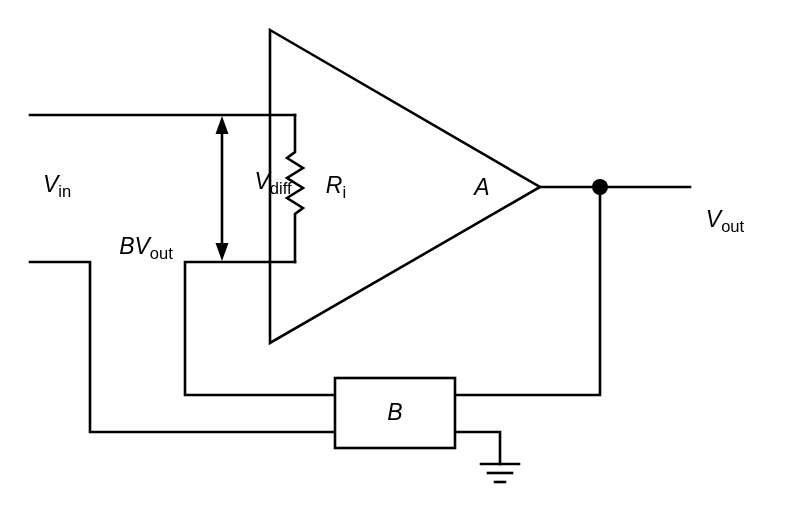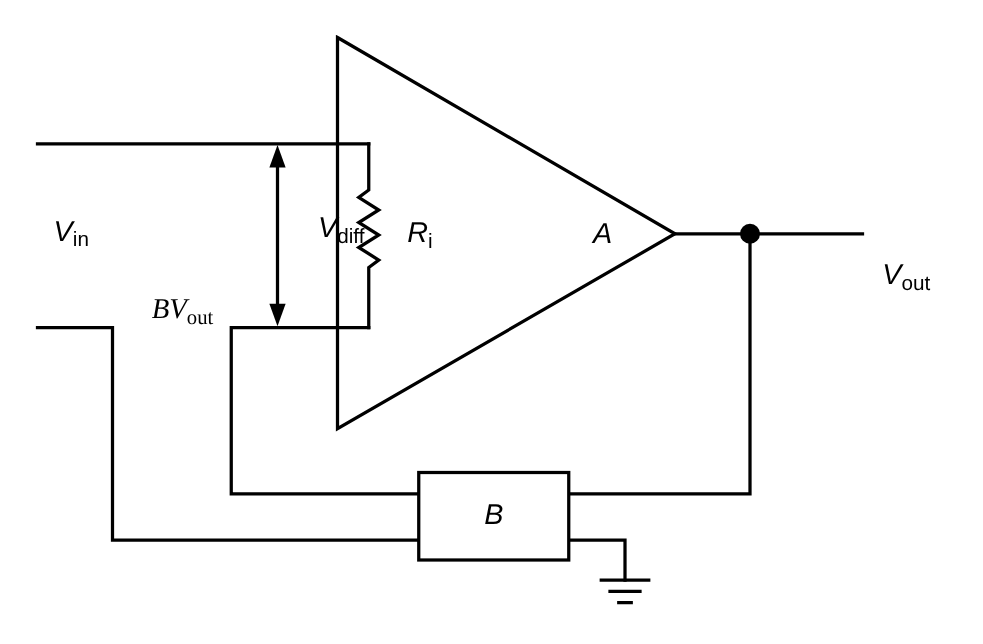--- a/index.html
+++ b/index.html
@@ -86,21 +86,21 @@
   </div>
 
   <div class="label" style="left:273px; top:184px;">
     <span class="var">V</span><sub>diff</sub>
   </div>
 
   <div class="label" style="left:336px; top:188px;">
     <span class="var">R</span><sub>i</sub>
   </div>
 
-  <div class="label" style="left:146px; top:249px;font-family:Liberation Serif, serif;">
+  <div class="label" style="left:146px; top:249px;">
     <span class="var">BV</span><sub>out</sub>
   </div>
 
   <div class="label" style="left:482px; top:187px;">
     <span class="var">A</span>
   </div>
 
   <div class="label" style="left:725px; top:204px;margin-top:18px;">
     <span class="var">V</span><sub>out</sub>
   </div>

